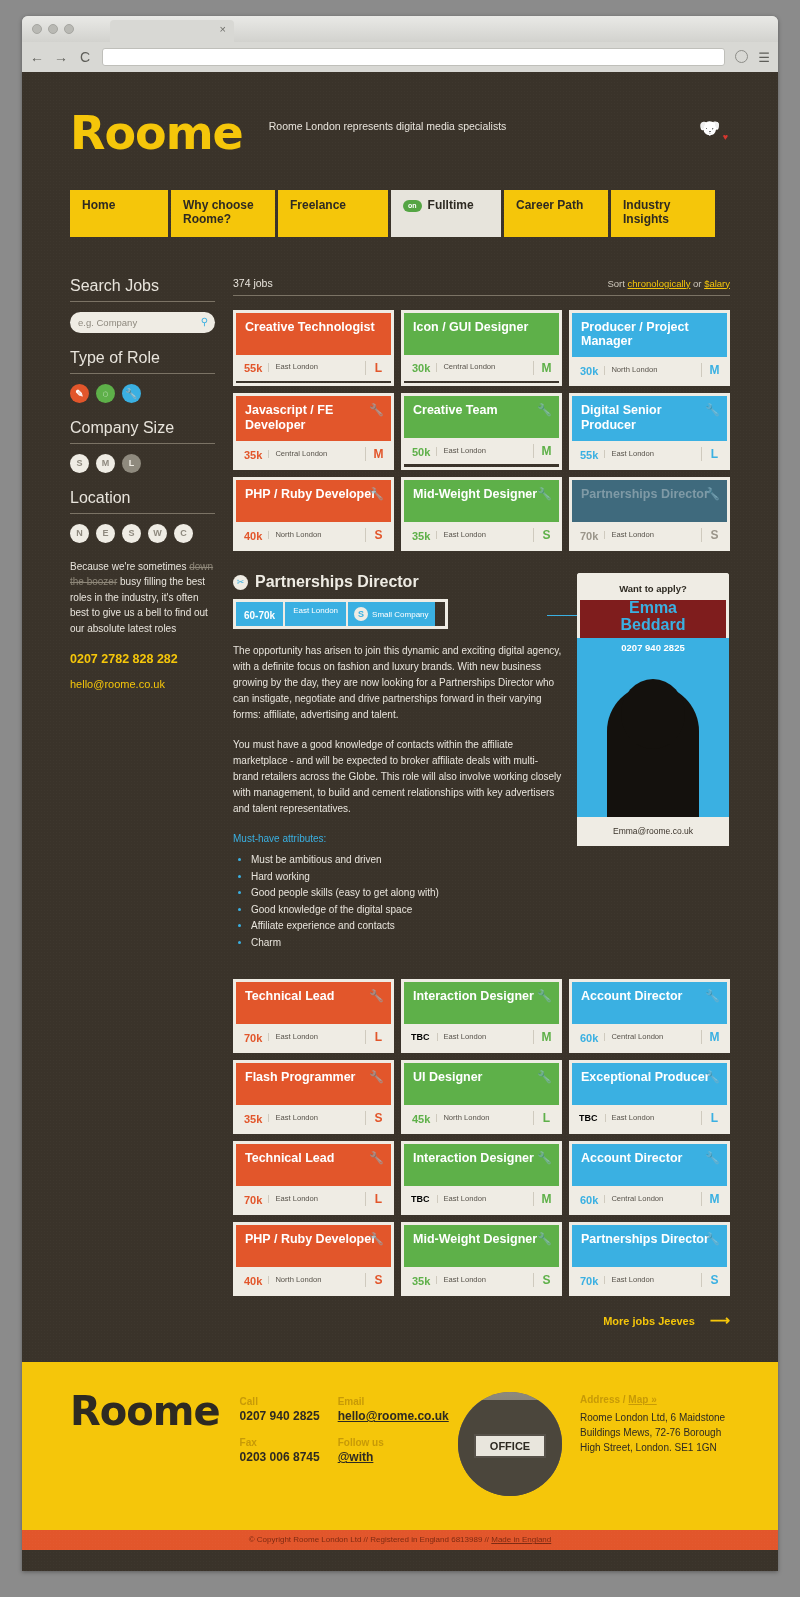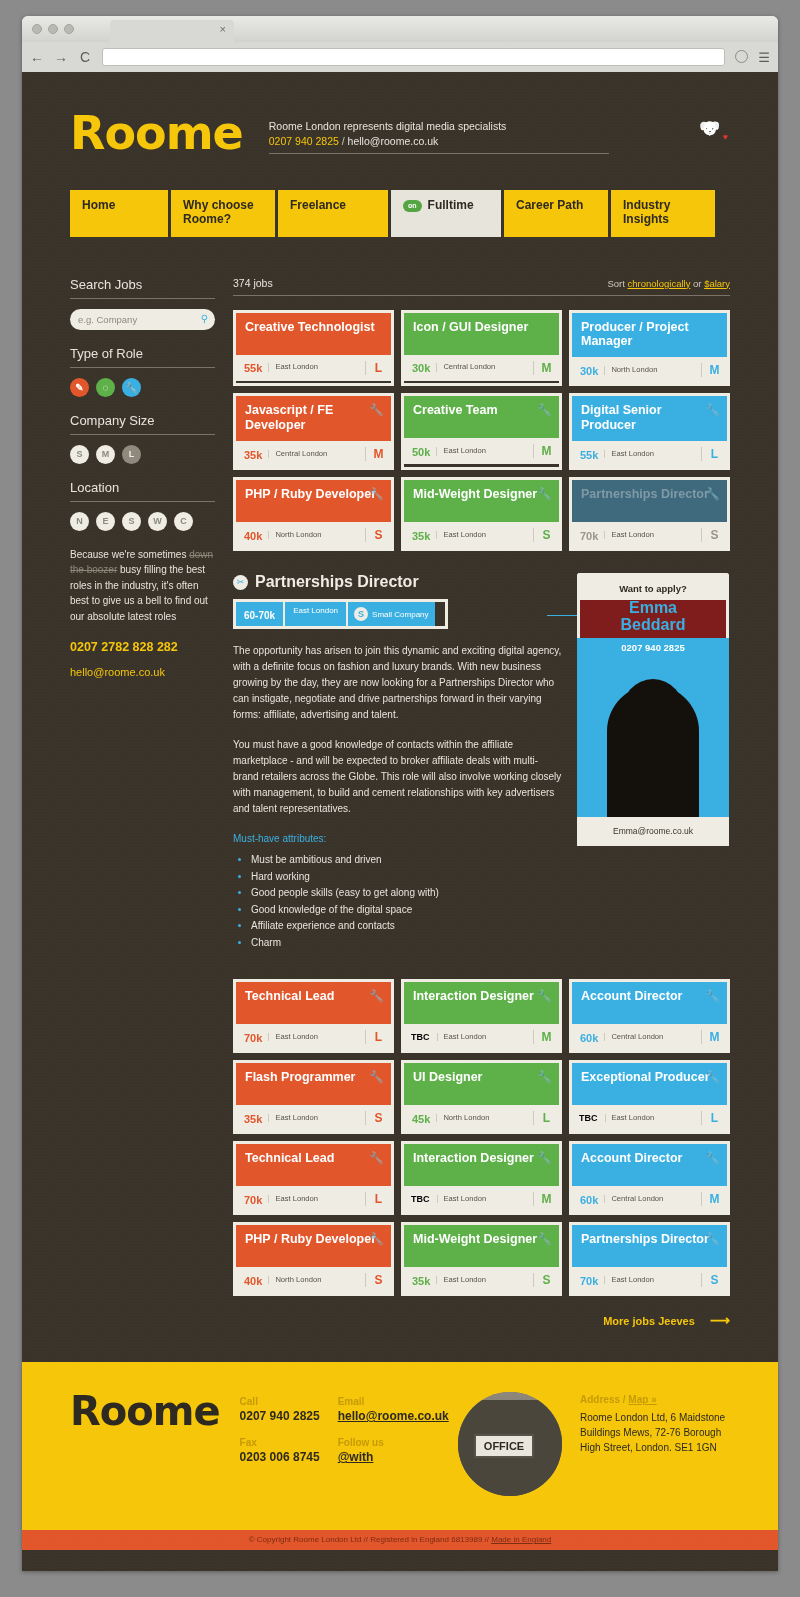--- a/index.html
+++ b/index.html
@@ -71,21 +71,21 @@
   .navitem .onbadge {
     display:inline-block; background:#55a544; color:#fff; font-size:7px; font-weight:bold;
     border-radius:7px; padding:2px 5px; vertical-align:middle; margin-right:6px;
   }
 
   
   #cols { margin-top:40px; display:flex; }
   #sidebar { width:145px; }
   #content { width:497px; margin-left:18px; }
 
-  .sb-label { color:#e8e4dc; font-size:13px; border-bottom:1px solid #7b7365; padding-bottom:6px; margin-bottom:10px; }
+  .sb-label { color:#e8e4dc; font-size:16px; border-bottom:1px solid #7b7365; padding-bottom:6px; margin-bottom:10px; }
   .sb-search {
     background:#efece4; border-radius:11px; height:21px; display:flex; align-items:center;
     padding:0 8px; font-size:9.5px; color:#8e897e; position:relative; margin-bottom:16px;
   }
   .sb-search .mag { position:absolute; right:7px; top:4px; color:#3ab0e2; font-size:10px; }
   .circles { display:flex; gap:7px; margin-bottom:16px; }
   .circ { width:19px; height:19px; border-radius:50%; display:flex; align-items:center; justify-content:center;
           font-size:9px; font-weight:bold; color:#fff; }
   .c-or{background:#e2562b;} .c-gr{background:#5eb049;} .c-bl{background:#3ab0e2;}
   .c-wt{background:#efece4; color:#8e897e;} .c-gy{background:#8f8a7e; color:#efece4;}
@@ -173,21 +173,21 @@
   .fcols { display:flex; flex:1; margin-left:20px; margin-top:8px; gap:18px;}
   .fcol { font-size:10px; }
   .fcol .h { color:#c79a07; font-weight:bold; }
   .fcol .v { color:#2e2a22; font-weight:bold; font-size:12px; margin:2px 0 14px; }
   .fcol .v.link { color:#2e2a22; text-decoration:underline; }
   .fphoto {
     width:104px; height:104px; border-radius:50%; background:#6f6a60; overflow:hidden; position:relative; margin-top:4px;
   }
   .fphoto .sky{position:absolute;inset:0;background:linear-gradient(#8e897c,#5b5548);}
   .fphoto .bld{position:absolute;left:0;top:8px;width:100%;height:96px;background:#4b463c;}
-  .fphoto .sign{position:absolute;left:16px;top:42px;width:60px;height:24px;background:#e9e6dd;display:flex;align-items:center;justify-content:center;font-size:11px;font-weight:bold;color:#2e2a22;border:2px solid #57524a;}
+  .fphoto .sign{position:absolute;left:16px;top:42px;width:72px;height:24px;background:#e9e6dd;display:flex;align-items:center;justify-content:center;font-size:11px;font-weight:bold;color:#2e2a22;border:2px solid #57524a;}
   .faddr { width:150px; font-size:10px; color:#2e2a22; line-height:1.5; margin-left:18px; margin-top:4px;}
   .faddr .h { color:#c79a07; font-weight:bold; margin-bottom:3px; }
   .faddr .h a{color:#c79a07;}
   #copyright { background:#e2562b; text-align:center; font-size:8px; color:#7d2a12; padding:5px 0 6px; }
   #copyright a{ color:#7d2a12; }
 </style>
 </head>
 <body>
 
 <div id="browser">
@@ -215,25 +215,20 @@
     </div>
   </div>
 
   <div id="page">
     <div class="wrap">
 
       <div id="hdr">
         <div class="logo">Roome</div>
         <div class="hdr-txt">
           <div class="l1">Roome London represents digital media specialists</div>
-          <div class="l2">
-            <span>0207 940 2825</span>
-            <span class="sep">/</span>
-            <span class="mail">hello@roome.co.uk</span>
-          </div>
         </div>
         <div class="dog">
           <span class="d">🐶</span>
           <span class="heart">♥</span>
         </div>
       </div>
 
       <div id="nav">
         <div class="navitem w1"><span>Home</span></div>
         <div class="navitem w2"><span>Why choose Roome?</span></div>

